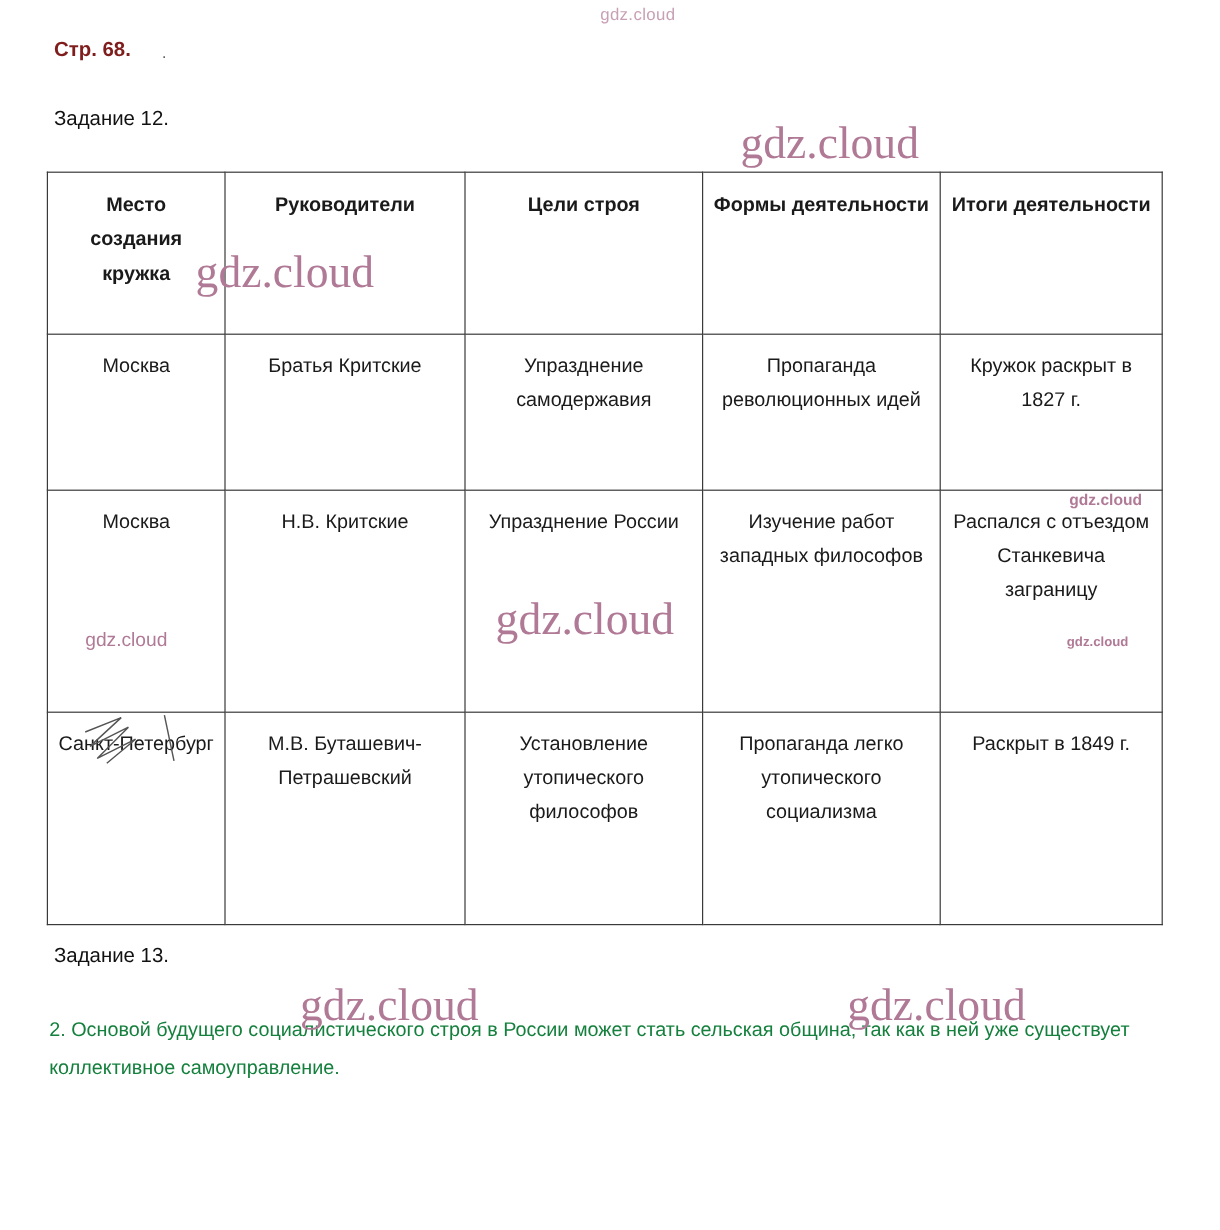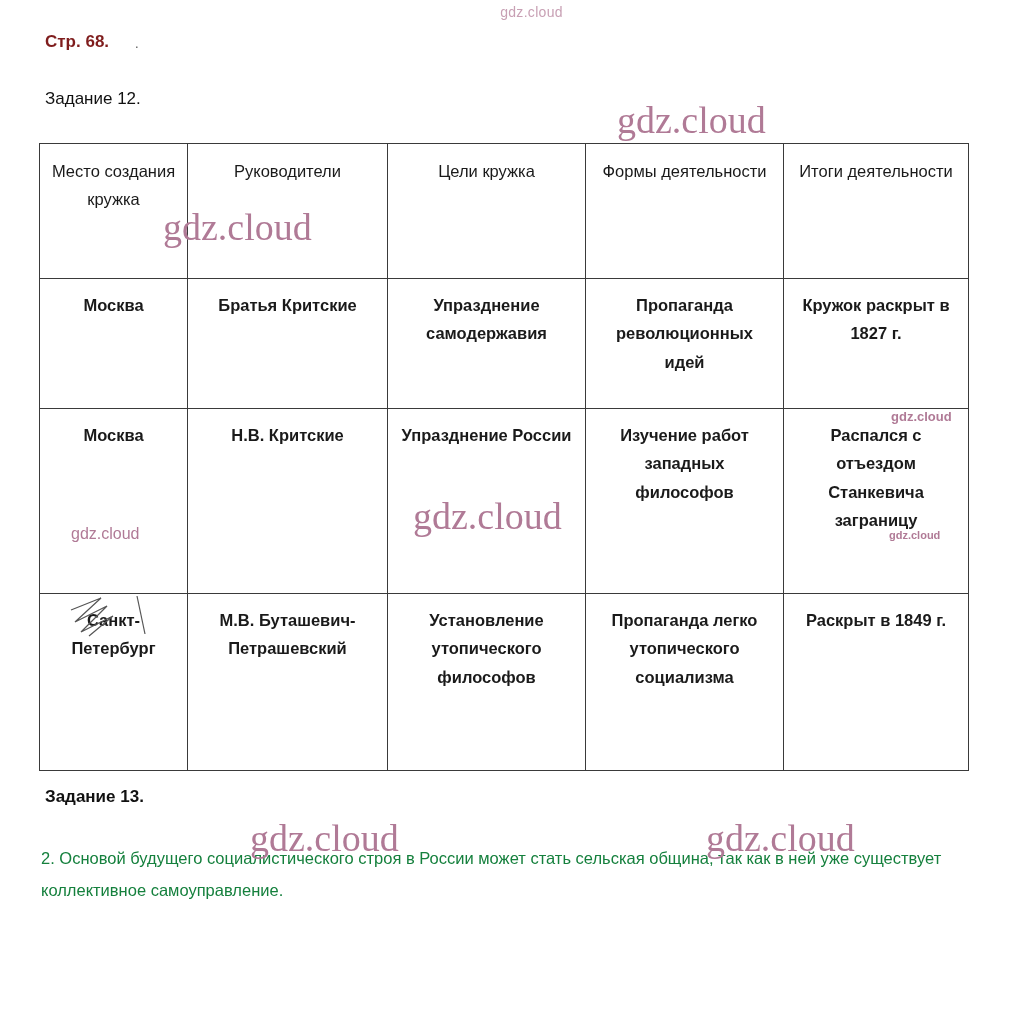--- a/index.html
+++ b/index.html
@@ -68,43 +68,43 @@
     table-layout: fixed;
   }
   table.grid td, table.grid th {
     border: 1px solid #3a3a3a;
     vertical-align: top;
     padding: 12px 8px 14px 8px;
     font-size: 16.5px;
     line-height: 1.72;
     text-align: center;
     color: #1a1a1a;
+    font-weight: normal;
+  }
+  table.grid th {
     font-weight: bold;
-  }
-  table.grid th {
-    font-weight: normal;
     padding-top: 13px;
   }
   col.c1 { width: 148px; }
   col.c2 { width: 200px; }
   col.c3 { width: 198px; }
   col.c4 { width: 198px; }
   col.c5 { width: 185px; }
 
   .row-head th { height: 107px; }
   .row-1 td { height: 103px; }
   .row-2 td { height: 158px; }
   .row-3 td { height: 150px; }
 
   .task-13 {
     position: absolute;
     top: 787px;
     left: 22px;
     font-size: 17px;
-    font-weight: bold;
+    font-weight: normal;
     color: #111;
   }
 
   .para {
     position: absolute;
     left: 18px;
     width: 985px;
     font-size: 16.5px;
     line-height: 1.95;
     color: #15803d;
@@ -155,21 +155,21 @@
       <col class="c1">
         <col class="c2">
         <col class="c3">
         <col class="c4">
         <col class="c5">
     </colgroup>
     <thead>
       <tr class="row-head">
         <th>Место создания кружка</th>
         <th>Руководители</th>
-        <th>Цели кружка</th>
+        <th>Цели строя</th>
         <th>Формы деятельности</th>
         <th>Итоги деятельности</th>
       </tr>
     </thead>
     <tbody>
       <tr class="row-1">
         <td>Москва</td>
         <td>Братья Критские</td>
         <td>Упразднение самодержавия</td>
         <td>Пропаганда революционных идей</td>

